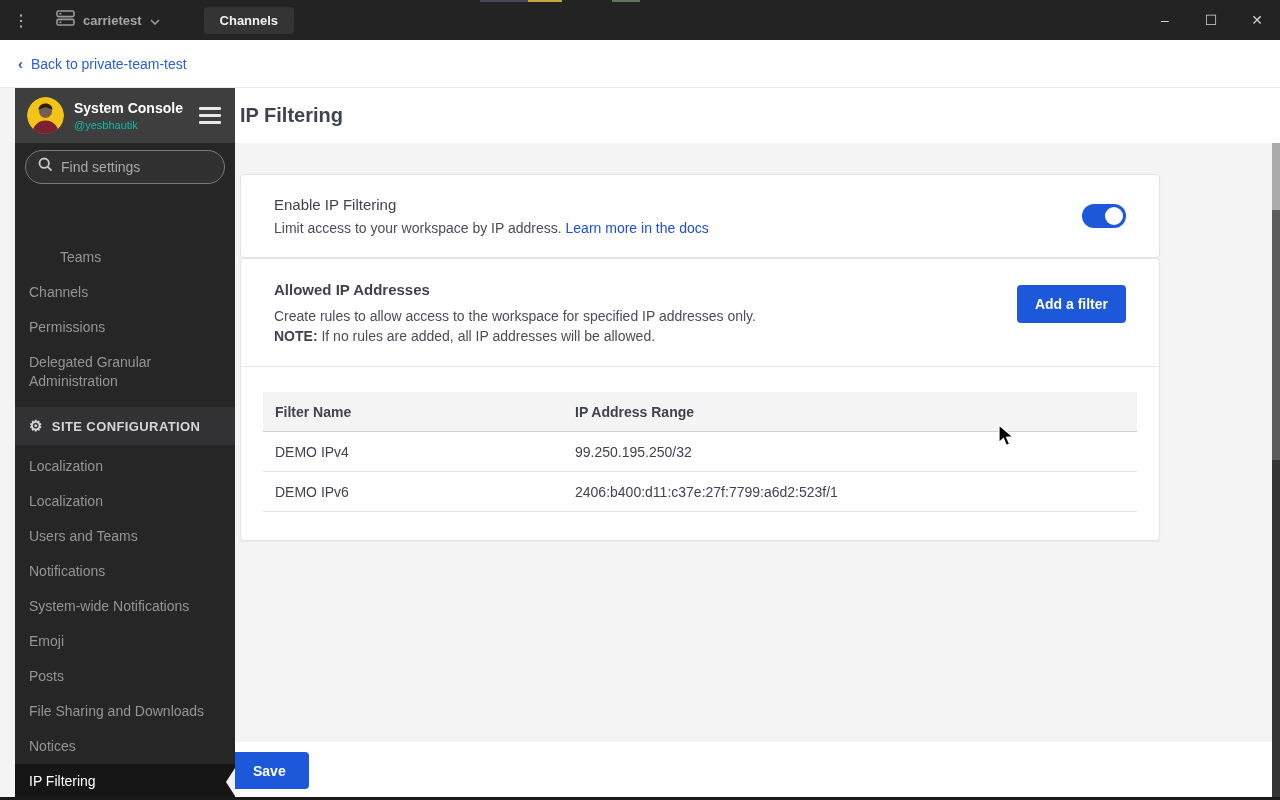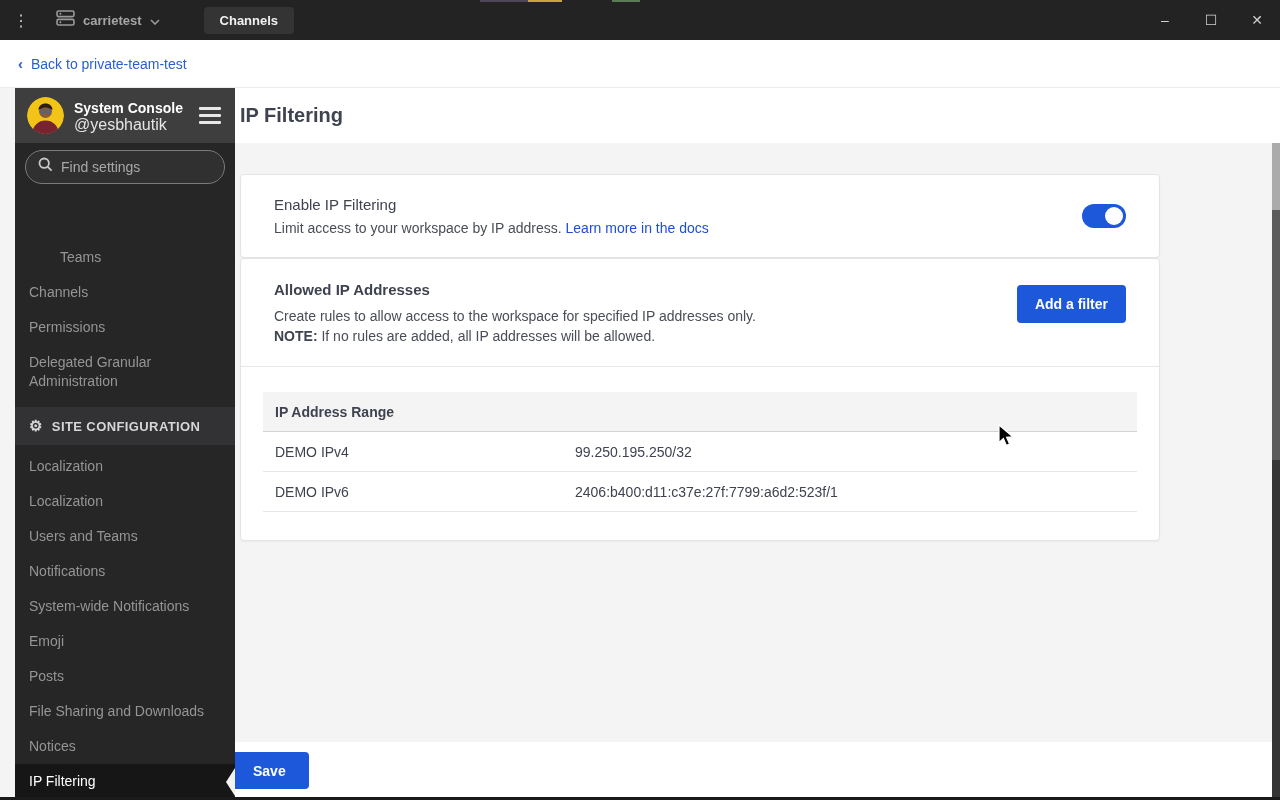--- a/index.html
+++ b/index.html
@@ -23,21 +23,21 @@
   .backbar { position:absolute; top:40px; left:0; width:1280px; height:48px; background:#ffffff; display:flex; align-items:center; padding-left:18px; border-bottom:1px solid #ececec; z-index:20; }
   .back-link { color:#2a5fcf; font-size:14px; display:flex; align-items:center; gap:8px; cursor:pointer; }
   .back-chevron { font-size:15px; font-weight:700; line-height:1; }
 
   
   .sidebar { position:absolute; top:88px; left:15px; width:220px; height:712px; background:#262626; z-index:10; overflow:hidden; }
   .sb-header { position:absolute; top:0; left:0; width:220px; height:55px; background:#3e3e3e; display:flex; align-items:center; padding:0 12px; z-index:4; }
   .sb-avatar { width:37px; height:37px; border-radius:50%; overflow:hidden; flex:0 0 37px; }
   .sb-id { margin-left:10px; flex:1; overflow:hidden; }
   .sb-title { color:#ffffff; font-size:14px; font-weight:700; line-height:18px; white-space:nowrap; }
-  .sb-sub { color:#e5e5e5; font-size:16px; line-height:16px; white-space:nowrap; }
+  .sb-sub { color:#14b8a6; font-size:11px; line-height:16px; white-space:nowrap; }
   .sb-burger { width:24px; display:flex; flex-direction:column; gap:4px; padding-right:2px; }
   .sb-burger span { display:block; height:3px; background:#e8e8e8; border-radius:1px; }
 
   .sb-search-wrap { position:absolute; top:55px; left:0; width:220px; height:47px; background:#262626; z-index:3; display:flex; align-items:center; padding:0 10px; }
   .sb-search { width:200px; height:34px; background:#303030; border:1px solid #7a7a7a; border-radius:17px; display:flex; align-items:center; padding:0 12px; gap:8px; }
   .sb-search input { background:transparent; border:none; outline:none; color:#d5d5d5; font-size:14px; width:140px; font-family:"Liberation Sans", sans-serif; }
   .sb-search input::placeholder { color:#a8a8a8; }
 
   .sb-nav { position:absolute; top:88px; left:0; width:220px; }
   .sb-item { padding:8px 14px; color:#959595; font-size:14px; line-height:19px; cursor:pointer; }
@@ -219,20 +219,21 @@
           <div class="ca-text">
             <div class="ca-title">Allowed IP Addresses</div>
             <div class="ca-desc">Create rules to allow access to the workspace for specified IP addresses only.</div>
             <div class="ca-desc ca-note"><b>NOTE:</b><span> If no rules are added, all IP addresses will be allowed.</span></div>
           </div>
           <button class="btn btn-add">Add a filter</button>
         </div>
 
         <div class="table">
           <div class="t-row t-head">
+            <div class="t-cell t-c1">Filter Name</div>
             <div class="t-cell t-c2">IP Address Range</div>
           </div>
           <div class="t-row">
             <div class="t-cell t-c1">DEMO IPv4</div>
             <div class="t-cell t-c2">99.250.195.250/32</div>
           </div>
           <div class="t-row">
             <div class="t-cell t-c1">DEMO IPv6</div>
             <div class="t-cell t-c2">2406:b400:d11:c37e:27f:7799:a6d2:523f/1</div>
           </div>

